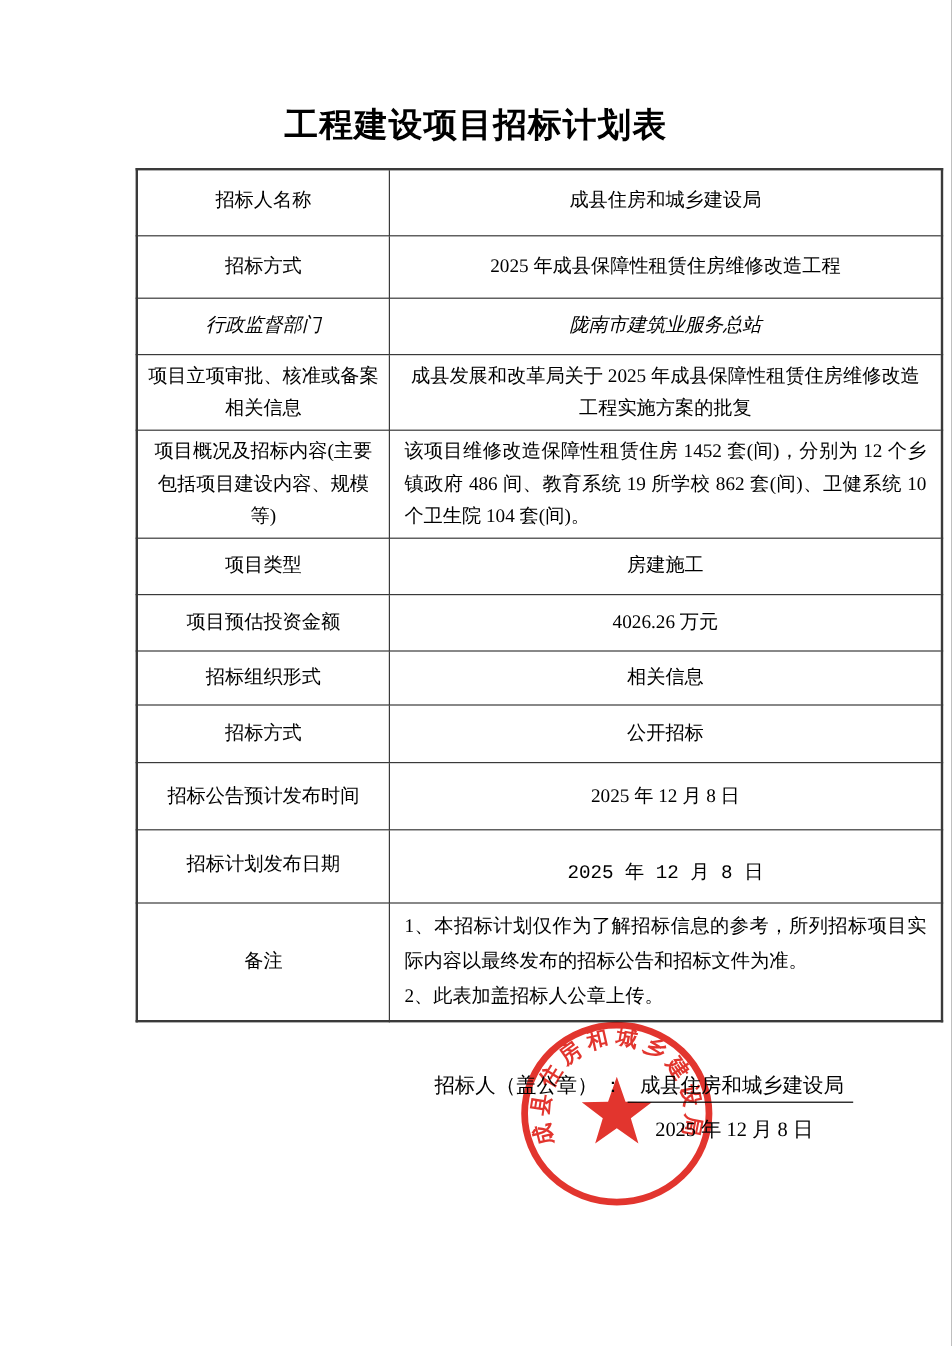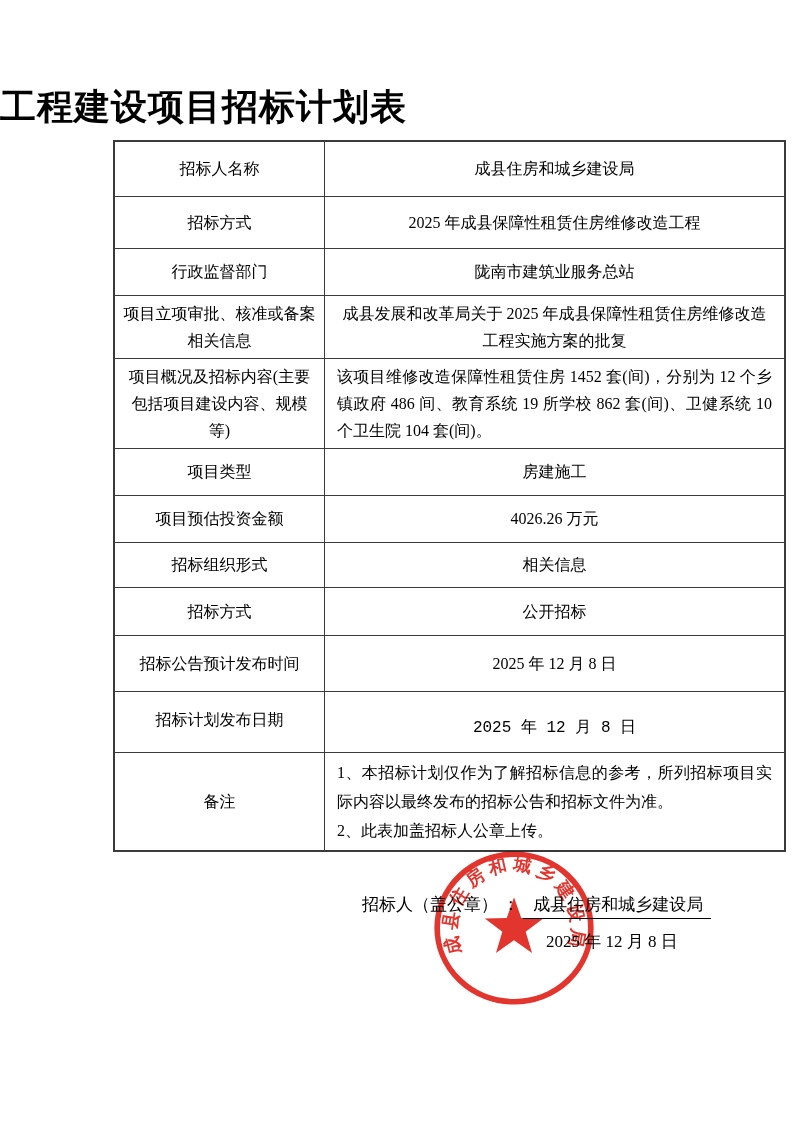--- a/index.html
+++ b/index.html
@@ -11,23 +11,23 @@
     background: #ffffff;
     font-family: "Liberation Serif", serif;
     color: #000000;
     overflow: hidden;
   }
   .doc-title {
     position: absolute;
     top: 90px;
     left: 0;
     width: 100%;
-    text-align: left;
-    font-family: Liberation Serif, serif;
-    font-size: 36px;
+    text-align: center;
+    font-family: Liberation Mono, monospace;
+    font-size: 28px;
     font-weight: bold;
     letter-spacing: 1px;
     line-height: 34px;
   }
   table.tender-table {
     position: absolute;
     left: 113px;
     top: 140px;
     width: 634px;
     border-collapse: collapse;
@@ -48,23 +48,23 @@
     padding: 2px 5px;
   }
   td.val {
     width: 435px;
     text-align: center;
     padding: 2px 12px;
   }
   td.val.left {
     text-align: justify;
   }
-  tr.r1  { height: 55px; }
+  tr.r1  { height: 55px; font-family: Liberation Mono, monospace; }
   tr.r2  { height: 52px; }
-  tr.r3  { height: 47px; }
+  tr.r3  { height: 47px; font-style: italic; }
   tr.r4  { height: 63px; }
   tr.r5  { height: 90px; }
   tr.r6  { height: 47px; padding-left: 44px; }
   tr.r7  { height: 47px; padding-left: 47px; }
   tr.r8  { height: 45px; }
   tr.r9  { height: 48px; }
   tr.r10 { height: 56px; }
   tr.r11 { height: 61px; font-family: Liberation Mono, monospace; }
   tr.r12 { height: 99px; }
   tr.r12 td.val { line-height: 29px; }

